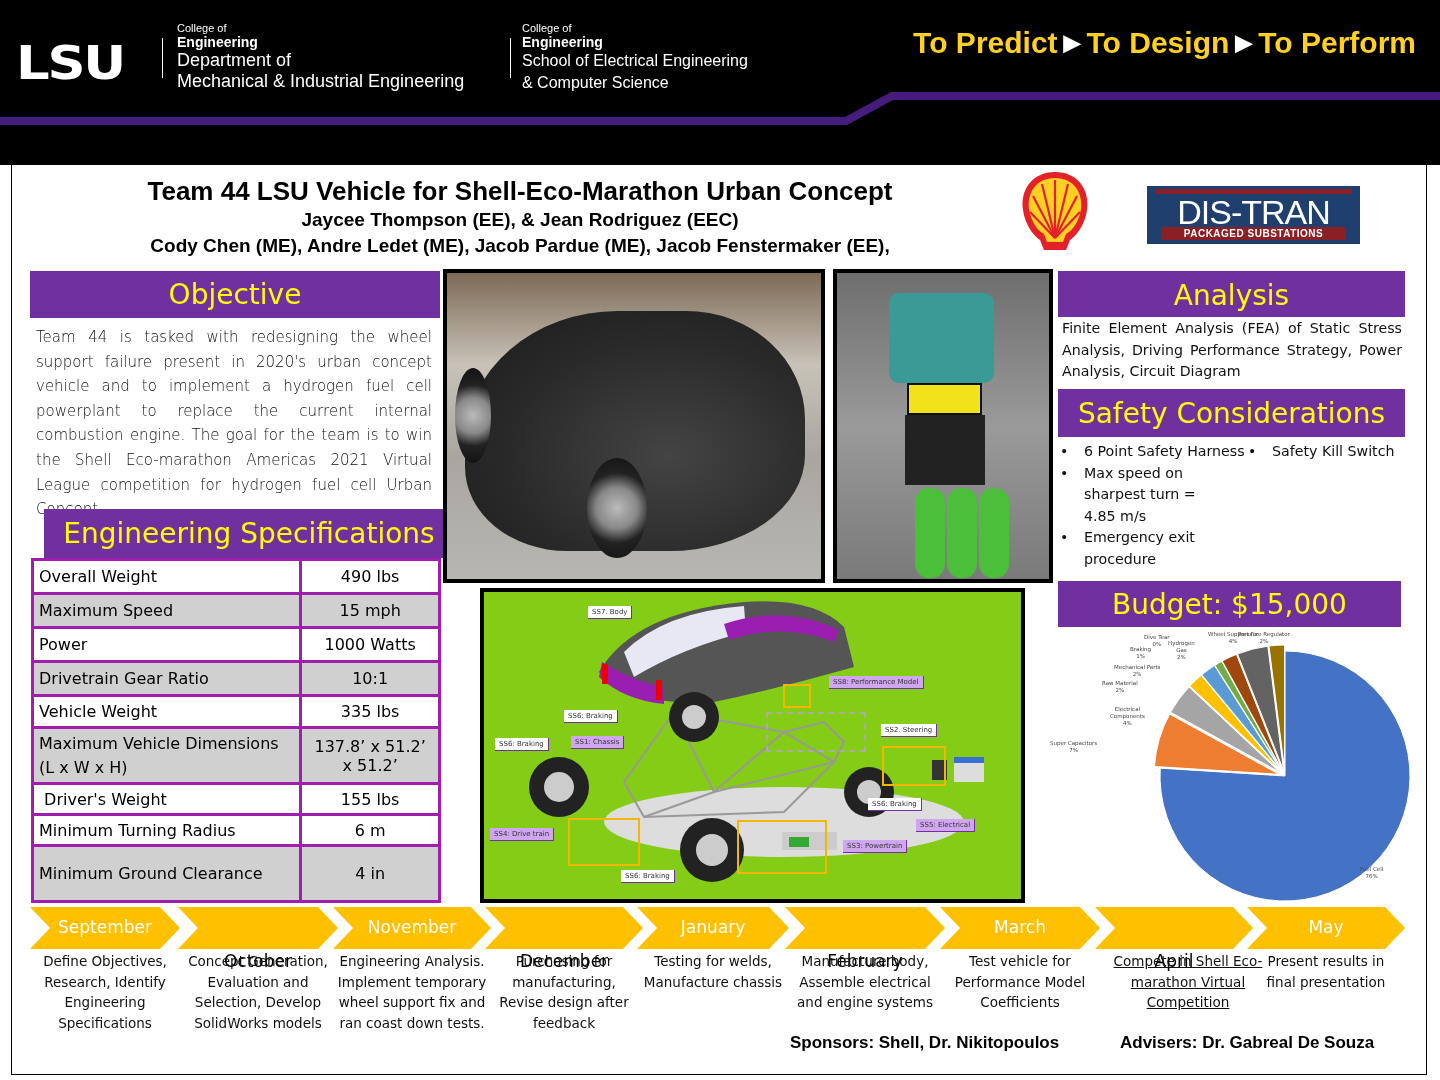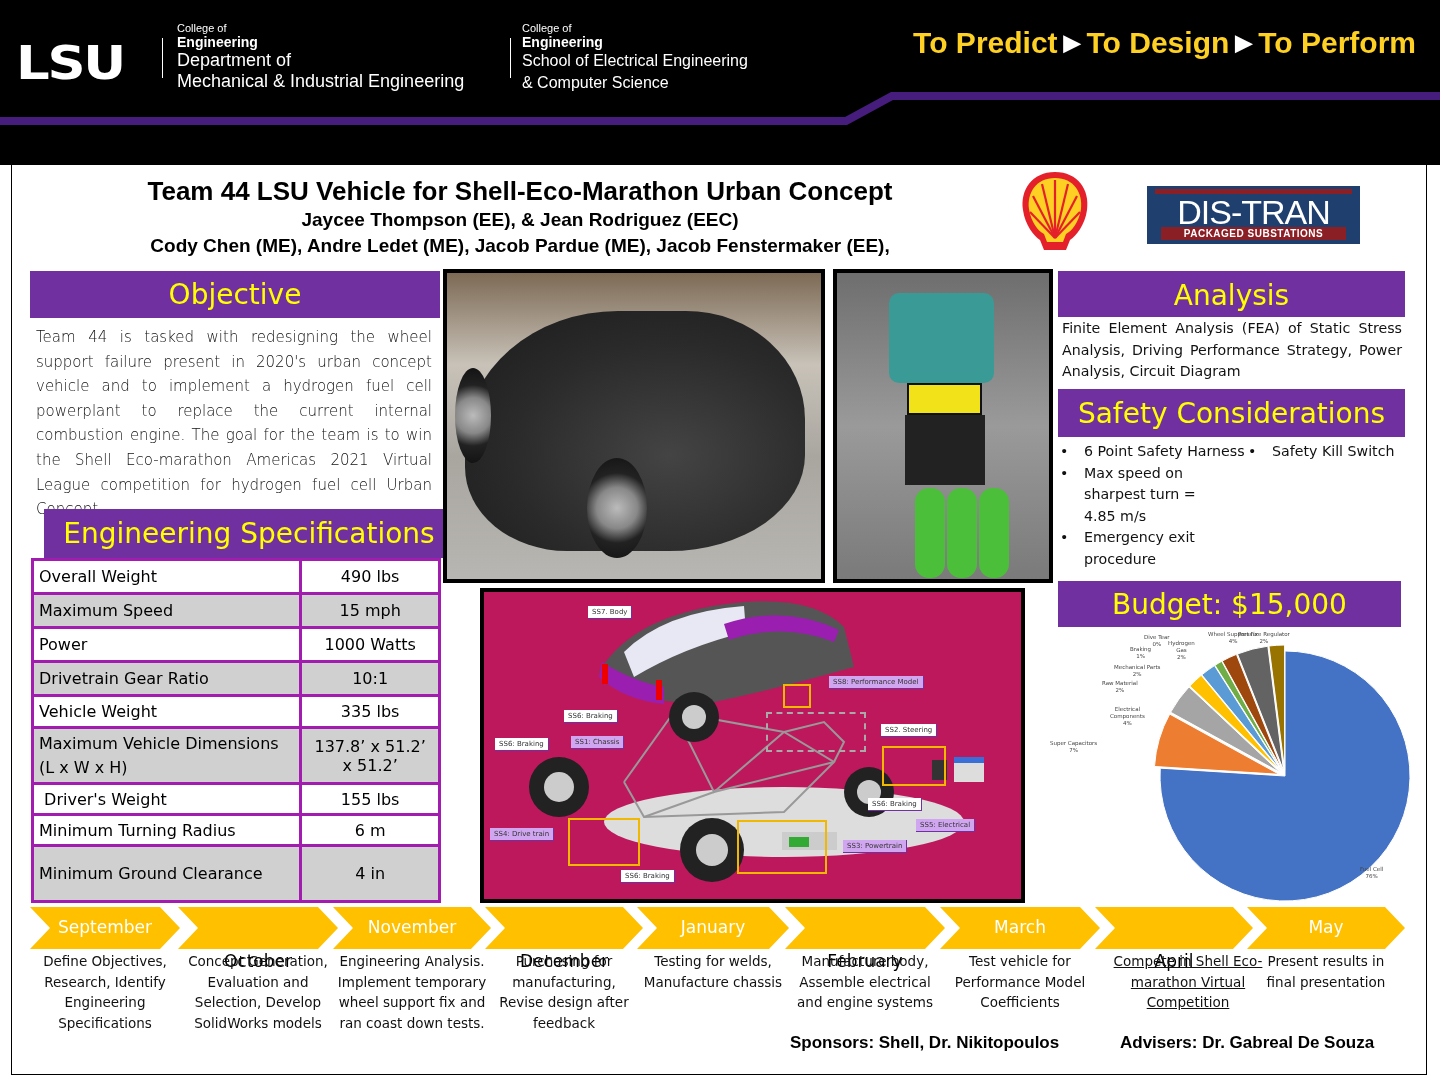--- a/index.html
+++ b/index.html
@@ -52,21 +52,21 @@
   .car-photo { left: 443px; top: 269px; width: 382px; height: 314px; background: linear-gradient(180deg, #7d6a55 0%, #c8c2b8 30%, #a9a6a0 60%, #b8b6b2 100%); }
   .car-body { position: absolute; left: 18px; top: 38px; width: 340px; height: 240px; background: radial-gradient(ellipse at 60% 60%, #444 0%, #2a2a2a 55%, #1a1a1a 100%); border-radius: 45% 35% 40% 30% / 55% 45% 40% 35%; }
   .car-wheel { position: absolute; border-radius: 50%; background: radial-gradient(circle, #bbb 0%, #888 35%, #222 60%, #111 100%); }
   .engine-photo { left: 833px; top: 269px; width: 220px; height: 314px; background: linear-gradient(180deg, #6e6e6e 0%, #9a9a9a 50%, #7a7a7a 100%); }
   .tank { position: absolute; left: 52px; top: 20px; width: 105px; height: 90px; background: #3a9a96; border-radius: 10px; }
   .ybox { position: absolute; left: 70px; top: 110px; width: 75px; height: 32px; background: #f2e21a; border: 2px solid #111; }
   .dbox { position: absolute; left: 68px; top: 142px; width: 80px; height: 70px; background: #222; }
   .green { position: absolute; top: 215px; width: 30px; height: 90px; background: #4cbf3a; border-radius: 14px; }
 
   
-  .diagram { position: absolute; left: 480px; top: 588px; width: 545px; height: 315px; border: 4px solid #000; background: #be185d; overflow: hidden; }
+  .diagram { position: absolute; left: 480px; top: 588px; width: 545px; height: 315px; border: 4px solid #000; background: #84cc16; overflow: hidden; }
   .d-label { position: absolute; font-size: 7px; font-family: "DejaVu Sans", sans-serif; padding: 2px 4px; background: #fff; border-right: 1px solid #7030a0; border-bottom: 1px solid #7030a0; white-space: nowrap; color: #333; }
   .d-label.pur { background: #d1a6f0; }
   .d-box { position: absolute; border: 2px solid #f0b800; }
   .d-box.dash { border: 2px dashed #aaa; }
 
   
   .analysis-text { position: absolute; left: 1062px; top: 318px; width: 340px; font-size: 14.2px; line-height: 21.6px; text-align: justify; font-family: "DejaVu Sans", sans-serif; color: #111; }
   .safety-col { position: absolute; font-size: 14.2px; line-height: 21.6px; font-family: "DejaVu Sans", sans-serif; color: #111; list-style: none; }
   .safety-col li { position: relative; padding-left: 26px; }
   .safety-col li::before { content: "•"; position: absolute; left: 2px; top: 0; }

